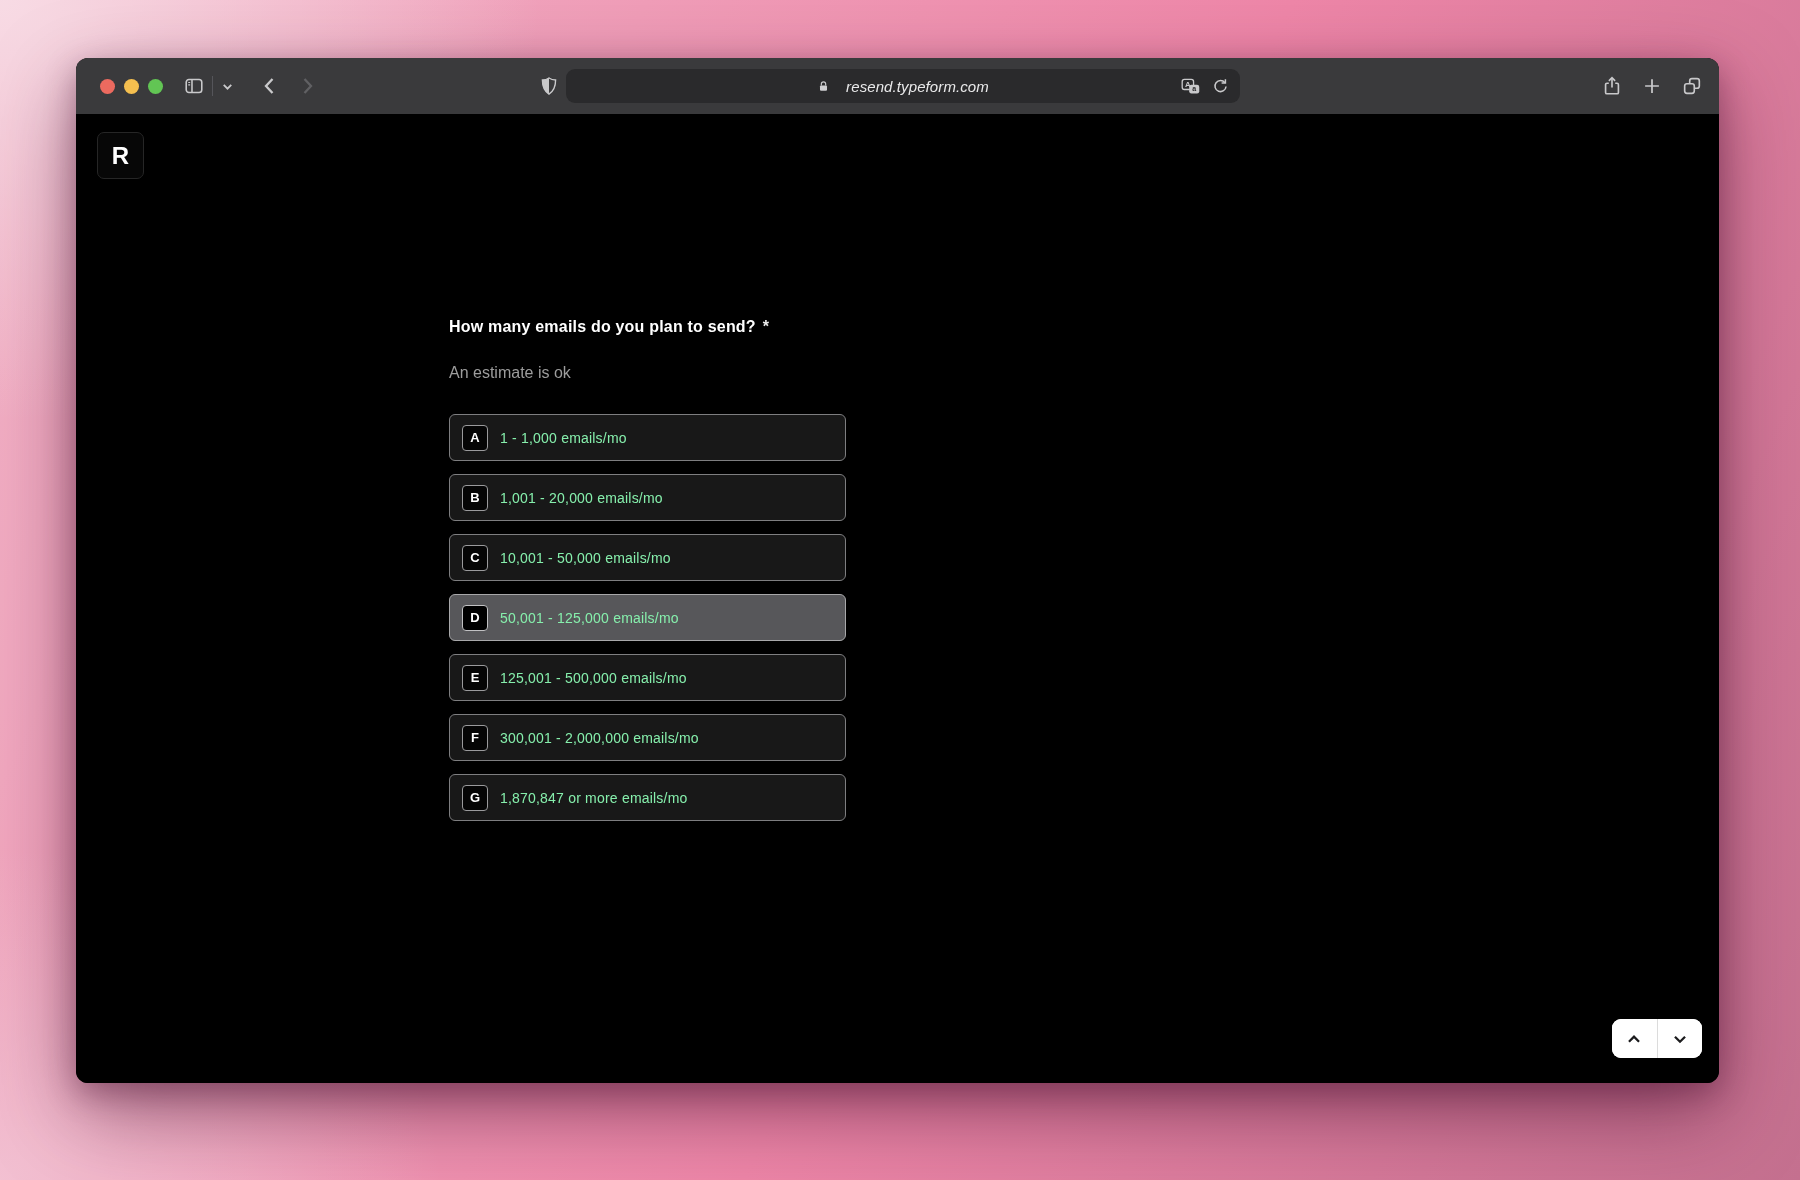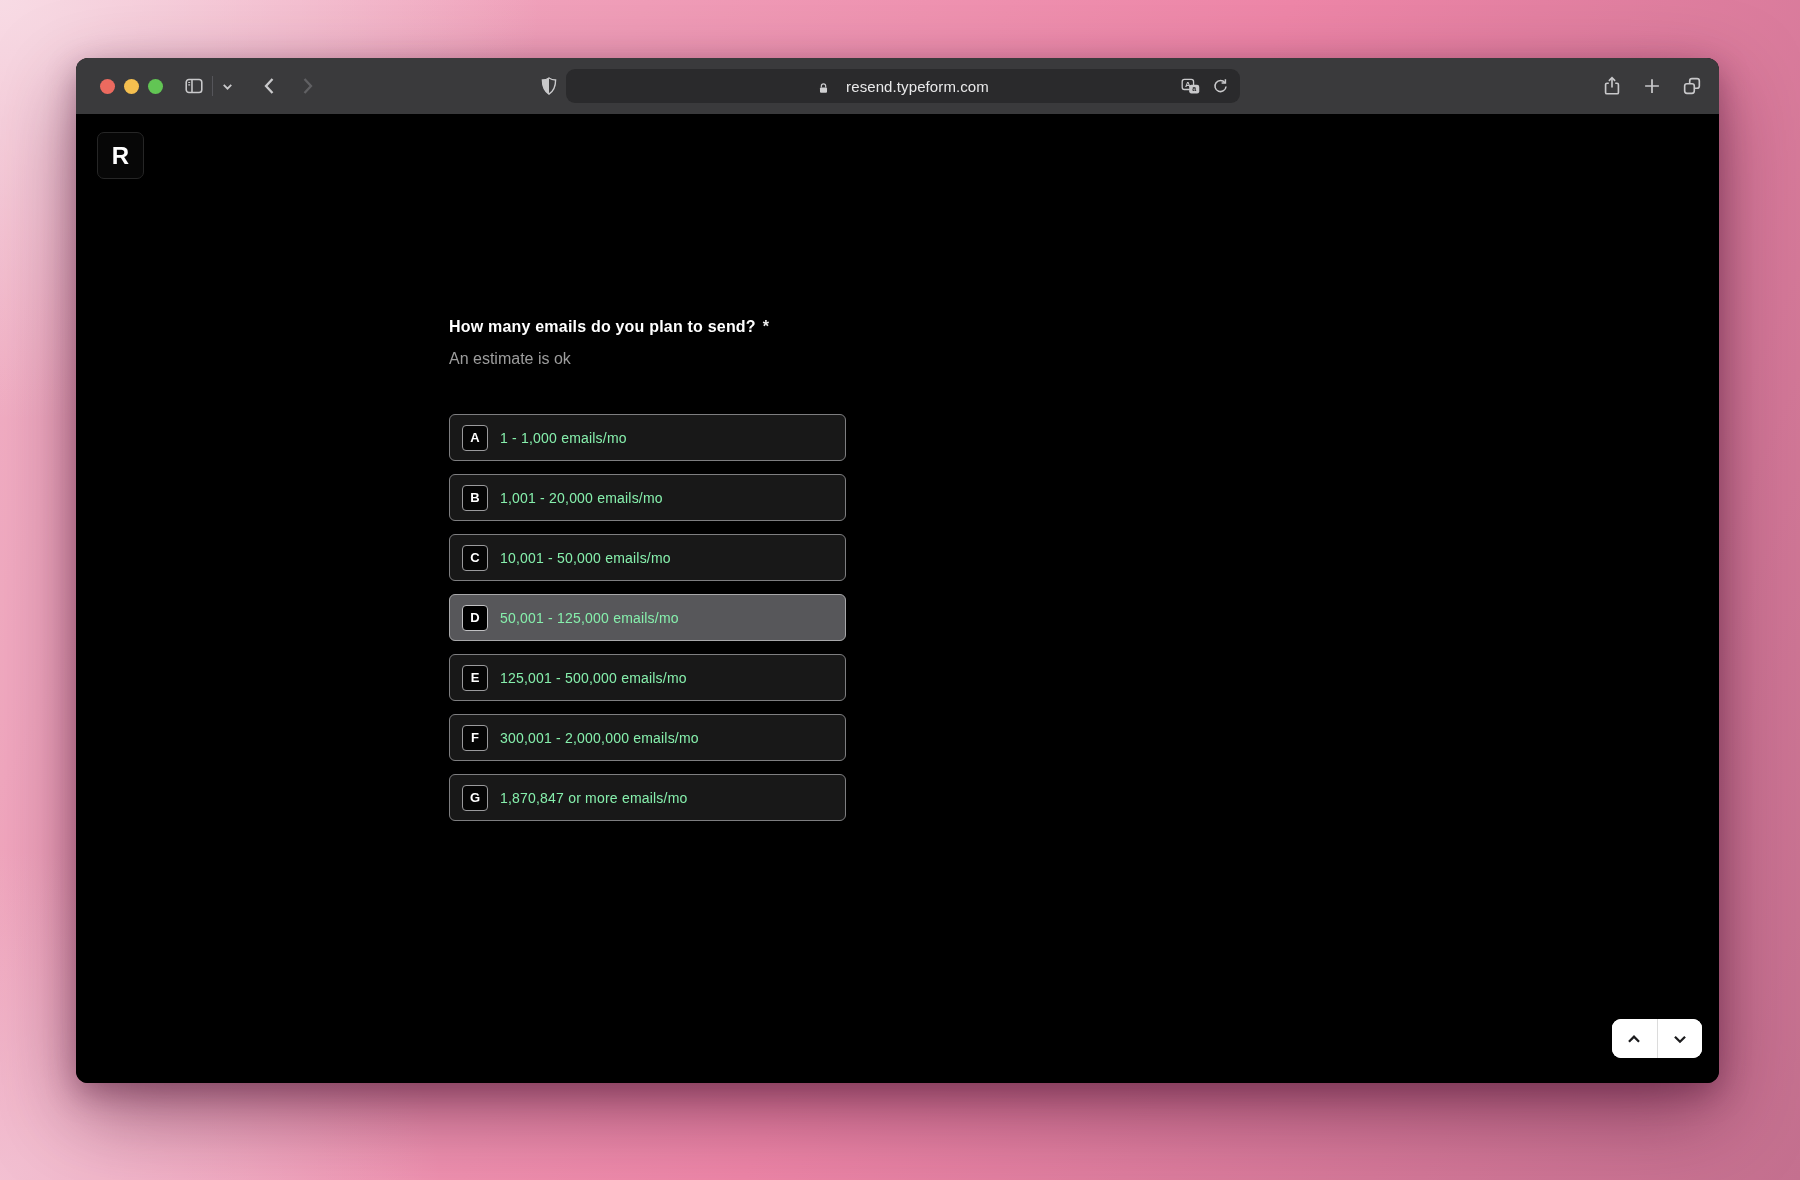--- a/index.html
+++ b/index.html
@@ -35,40 +35,40 @@
   .tb-divider { width:1px; height:20px; background:#55555a; margin:0 7px; }
   .nav-back { position:absolute; left:182px; }
   .nav-forward { position:absolute; left:219px; }
   .shield { position:absolute; left:462px; }
 
   .url-bar {
     position:absolute; left:490px; top:11px; width:674px; height:34px;
     background:#2a2a2c; border-radius:9px;
     display:flex; align-items:center; justify-content:center;
   }
-  .url-center { display:flex; align-items:flex-end; gap:16px; }
+  .url-center { display:flex; align-items:center; gap:16px;font-style:italic; }
   .url-text { font-size:15px; color:#e9e9ea; letter-spacing:.1px; }
   .url-right { position:absolute; right:10px; top:0; height:34px; display:flex; align-items:center; gap:10px; }
 
   .tb-right { position:absolute; right:16px; top:0; height:56px; display:flex; align-items:center; gap:18px; }
 
   
   .content { position:relative; height:969px; background:#000; }
 
   .site-logo {
     position:absolute; left:21px; top:18px; width:47px; height:47px;
     background:#070707; border:1px solid #262626; border-radius:7px;
     display:flex; align-items:center; justify-content:center;
     color:#fff; font-size:24px; font-weight:bold;
   }
 
   .question { position:absolute; left:373px; top:204px; width:600px; }
   .q-title { font-size:16px; font-weight:bold; color:#fff; letter-spacing:.2px; }
   .q-required { margin-left:7px; color:#ededed; font-weight:bold; }
-  .q-desc { margin-top:14px; font-size:16px; color:#9d9d9d; }
+  .q-desc { margin-top:28px; font-size:16px; color:#9d9d9d; }
 
   .options { position:absolute; left:373px; top:300px; width:397px; }
   .option {
     display:flex; align-items:center; gap:12px;
     width:397px; height:47px; margin-bottom:13px; padding:0 12px;
     background:#181818; border:1px solid #7e7e80; border-radius:6px;
     cursor:pointer;
   }
   .option .key {
     width:26px; height:26px; flex:0 0 26px;

